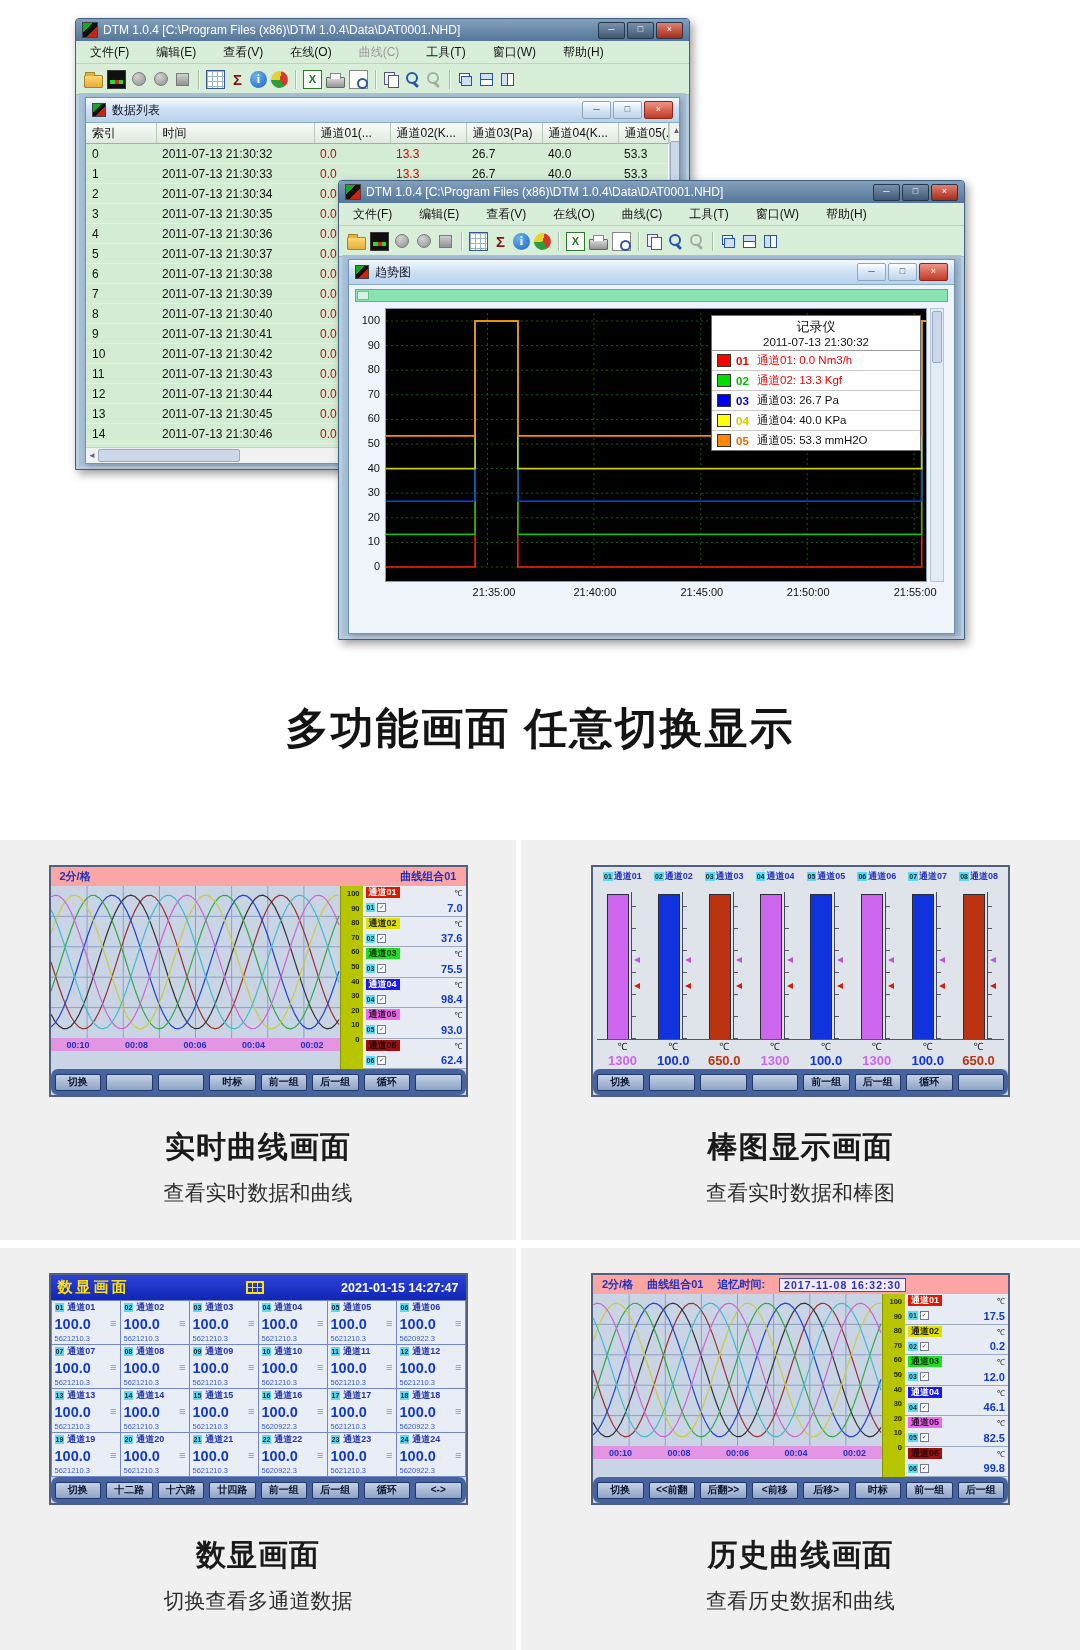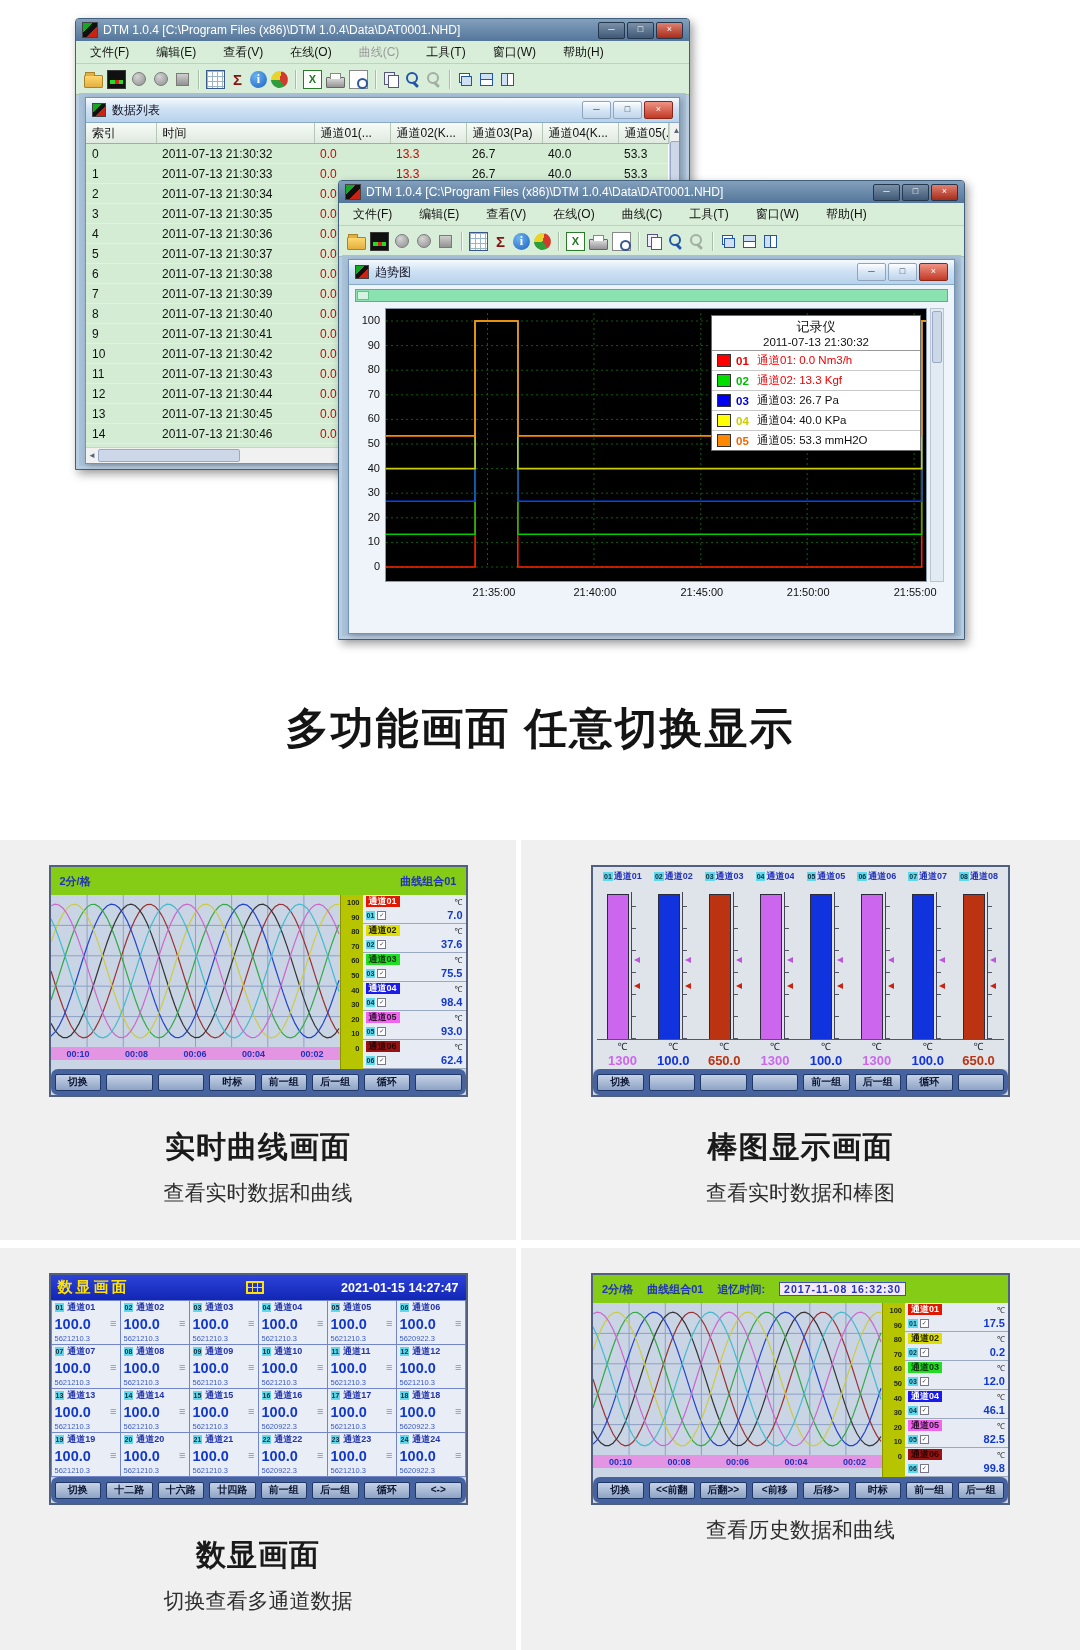--- a/index.html
+++ b/index.html
@@ -151,22 +151,22 @@
         background:linear-gradient(#2c42da,#1226b4);}
   .scr-title .st{color:#ffe200;font-size:15px;font-weight:bold;letter-spacing:3px;white-space:nowrap;}
   .scr-title .sd{margin-left:auto;color:#fff;font-size:12.5px;font-weight:bold;white-space:nowrap;}
   .mlogo{margin-left:84px;display:inline-flex;align-items:center;}
   .mlogo-bars{margin-left:110px;width:18px;height:11px;border:1px solid #ffe200;display:inline-flex;
         align-items:flex-end;gap:1px;padding:1px;}
   .mlogo-bars i{flex:1;background:#ffe200;display:block;}
   .mlogo-grid{margin-left:110px;width:16px;height:11px;border:1px solid #ffe200;
         background-image:linear-gradient(#ffe200 1px,transparent 1px),linear-gradient(90deg,#ffe200 1px,transparent 1px);
         background-size:5px 5px;}
-  .scr-sub{height:28px;flex:0 0 auto;display:flex;align-items:center;gap:14px;padding:0 9px;
-        background:#84cc16;font-size:11px;font-weight:bold;color:#2233bb;}
+  .scr-sub{height:19px;flex:0 0 auto;display:flex;align-items:center;gap:14px;padding:0 9px;
+        background:#fca5a5;font-size:11px;font-weight:bold;color:#2233bb;}
   .recall-box{background:#f6e9f6;border:1px solid #3d4ecb;font-size:10.5px;font-weight:bold;
         color:#2233bb;padding:0 4px;letter-spacing:1px;}
   .s-mid{flex:1;display:flex;min-height:0;}
   .s-left{width:289px;display:flex;flex-direction:column;}
   svg.curves{display:block;background:#c9d4e4;}
   line.sgrid{stroke:#8fa0c4;stroke-width:1;}
   .timebar{height:13px;background:#e394e3;display:flex;justify-content:space-between;align-items:center;
         padding:0 16px;font-size:9px;font-weight:bold;color:#2233bb;}
   .s-scale{width:22px;background:#b7c400;position:relative;font-size:7.5px;font-weight:bold;color:#1c2400;
         border-left:1px solid #8a9400;}
@@ -1289,17 +1289,18 @@
             <span class="sbtn">切换</span>
             <span class="sbtn">&lt;&lt;前翻</span>
             <span class="sbtn">后翻&gt;&gt;</span>
             <span class="sbtn">&lt;前移</span>
             <span class="sbtn">后移&gt;</span>
             <span class="sbtn">时标</span>
             <span class="sbtn">前一组</span>
             <span class="sbtn">后一组</span>
           </div>
       </div>
+      <div class="cap-t">历史曲线画面</div>
       <div class="cap-s">查看历史数据和曲线</div>
     </div>
 
   </div>
 </div>
 
 </body></html>

